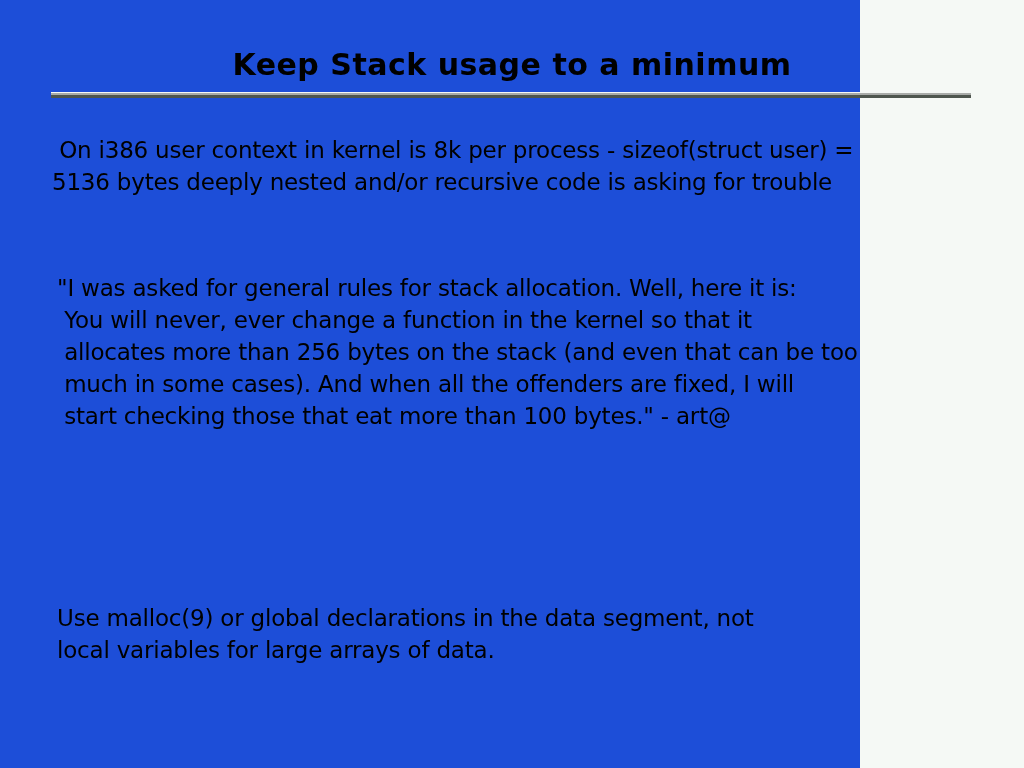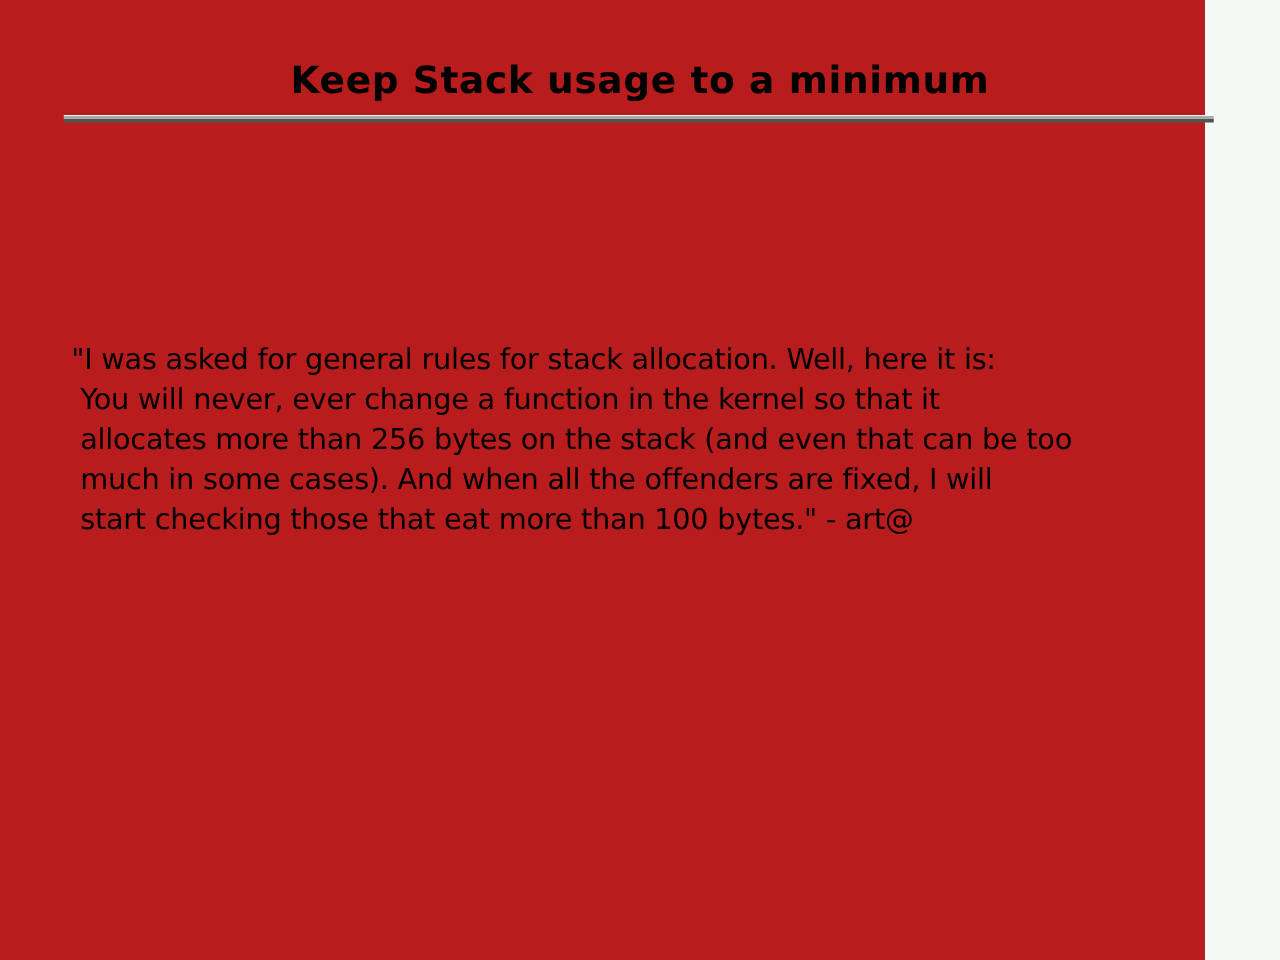--- a/index.html
+++ b/index.html
@@ -9,23 +9,23 @@
   body {
     width: 1024px;
     height: 768px;
     background: #f5f9f5;
     font-family: "DejaVu Sans", sans-serif;
     overflow: hidden;
   }
 
   .slide {
     position: relative;
-    width: 964px;
+    width: 860px;
     height: 768px;
-    background: #b91c1c;
+    background: #1d4ed8;
     box-sizing: border-box;
   }
 
   
   .slide-title {
     position: absolute;
     left: 0;
     top: 48px;
     width: 1024px;
     text-align: center;
@@ -92,22 +92,26 @@
 </style>
 </head>
 <body>
 
 <div class="slide">
 
   <div class="slide-title">Keep Stack usage to a minimum</div>
 
   <div class="title-rule"></div>
 
+  <div class="body-block" id="intro-paragraph"> On i386 user context in kernel is 8k per process - sizeof(struct user) =
+5136 bytes deeply nested and/or recursive code is asking for trouble</div>
 
   <div class="body-block" id="quote-block">"I was asked for general rules for stack allocation. Well, here it is:
  You will never, ever change a function in the kernel so that it
  allocates more than 256 bytes on the stack (and even that can be too
  much in some cases). And when all the offenders are fixed, I will
  start checking those that eat more than 100 bytes." - art@</div>
 
 
+  <div class="body-block" id="malloc-paragraph">Use malloc(9) or global declarations in the data segment, not
+local variables for large arrays of data.</div>
 
 </div>
 
 </body></html>

